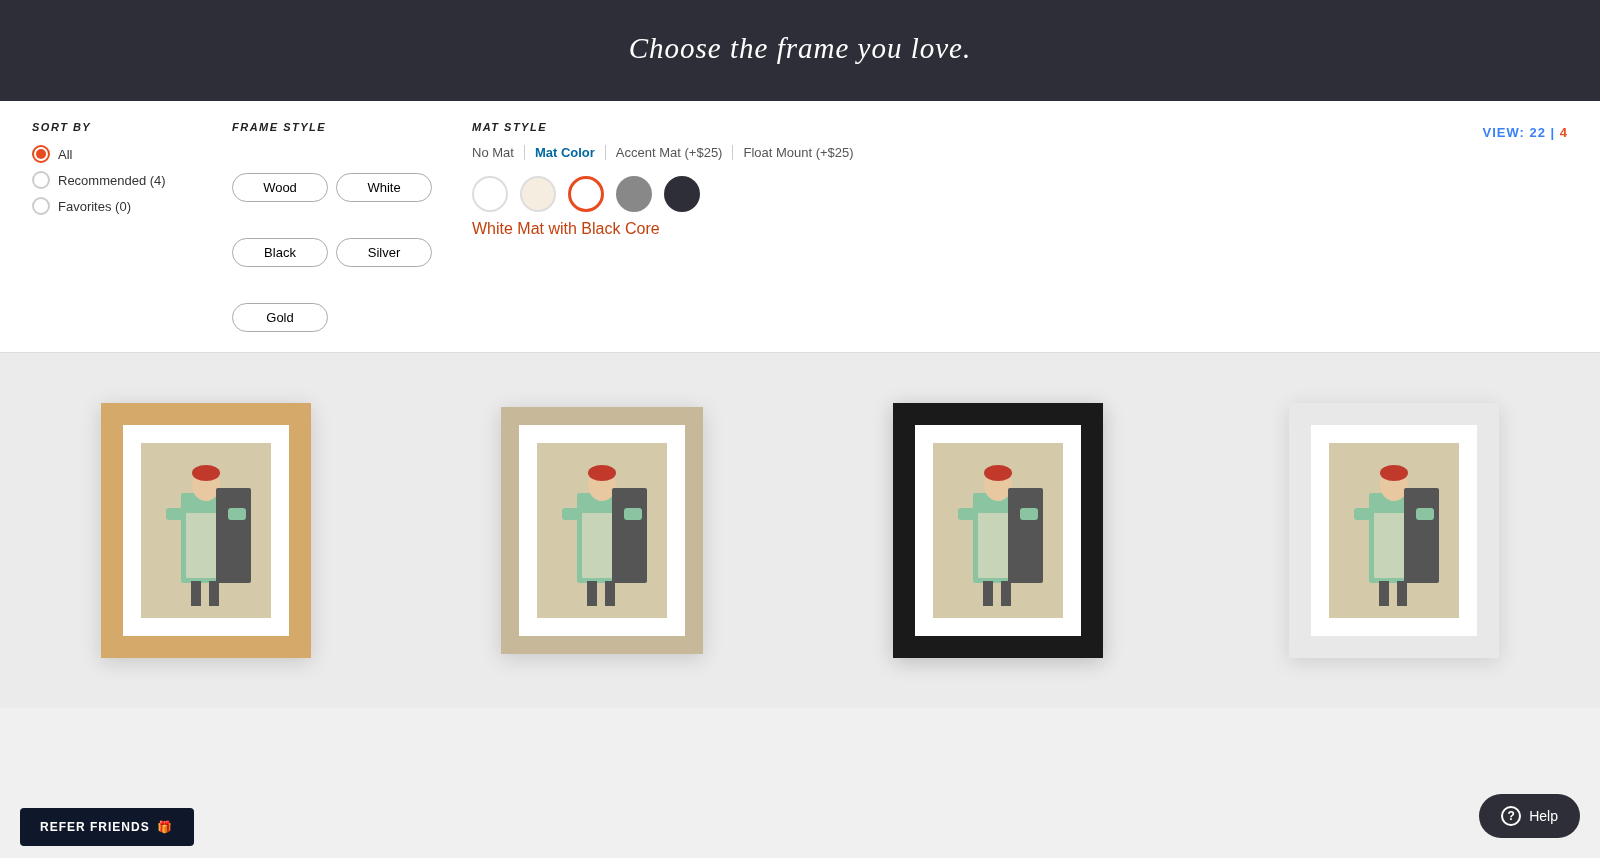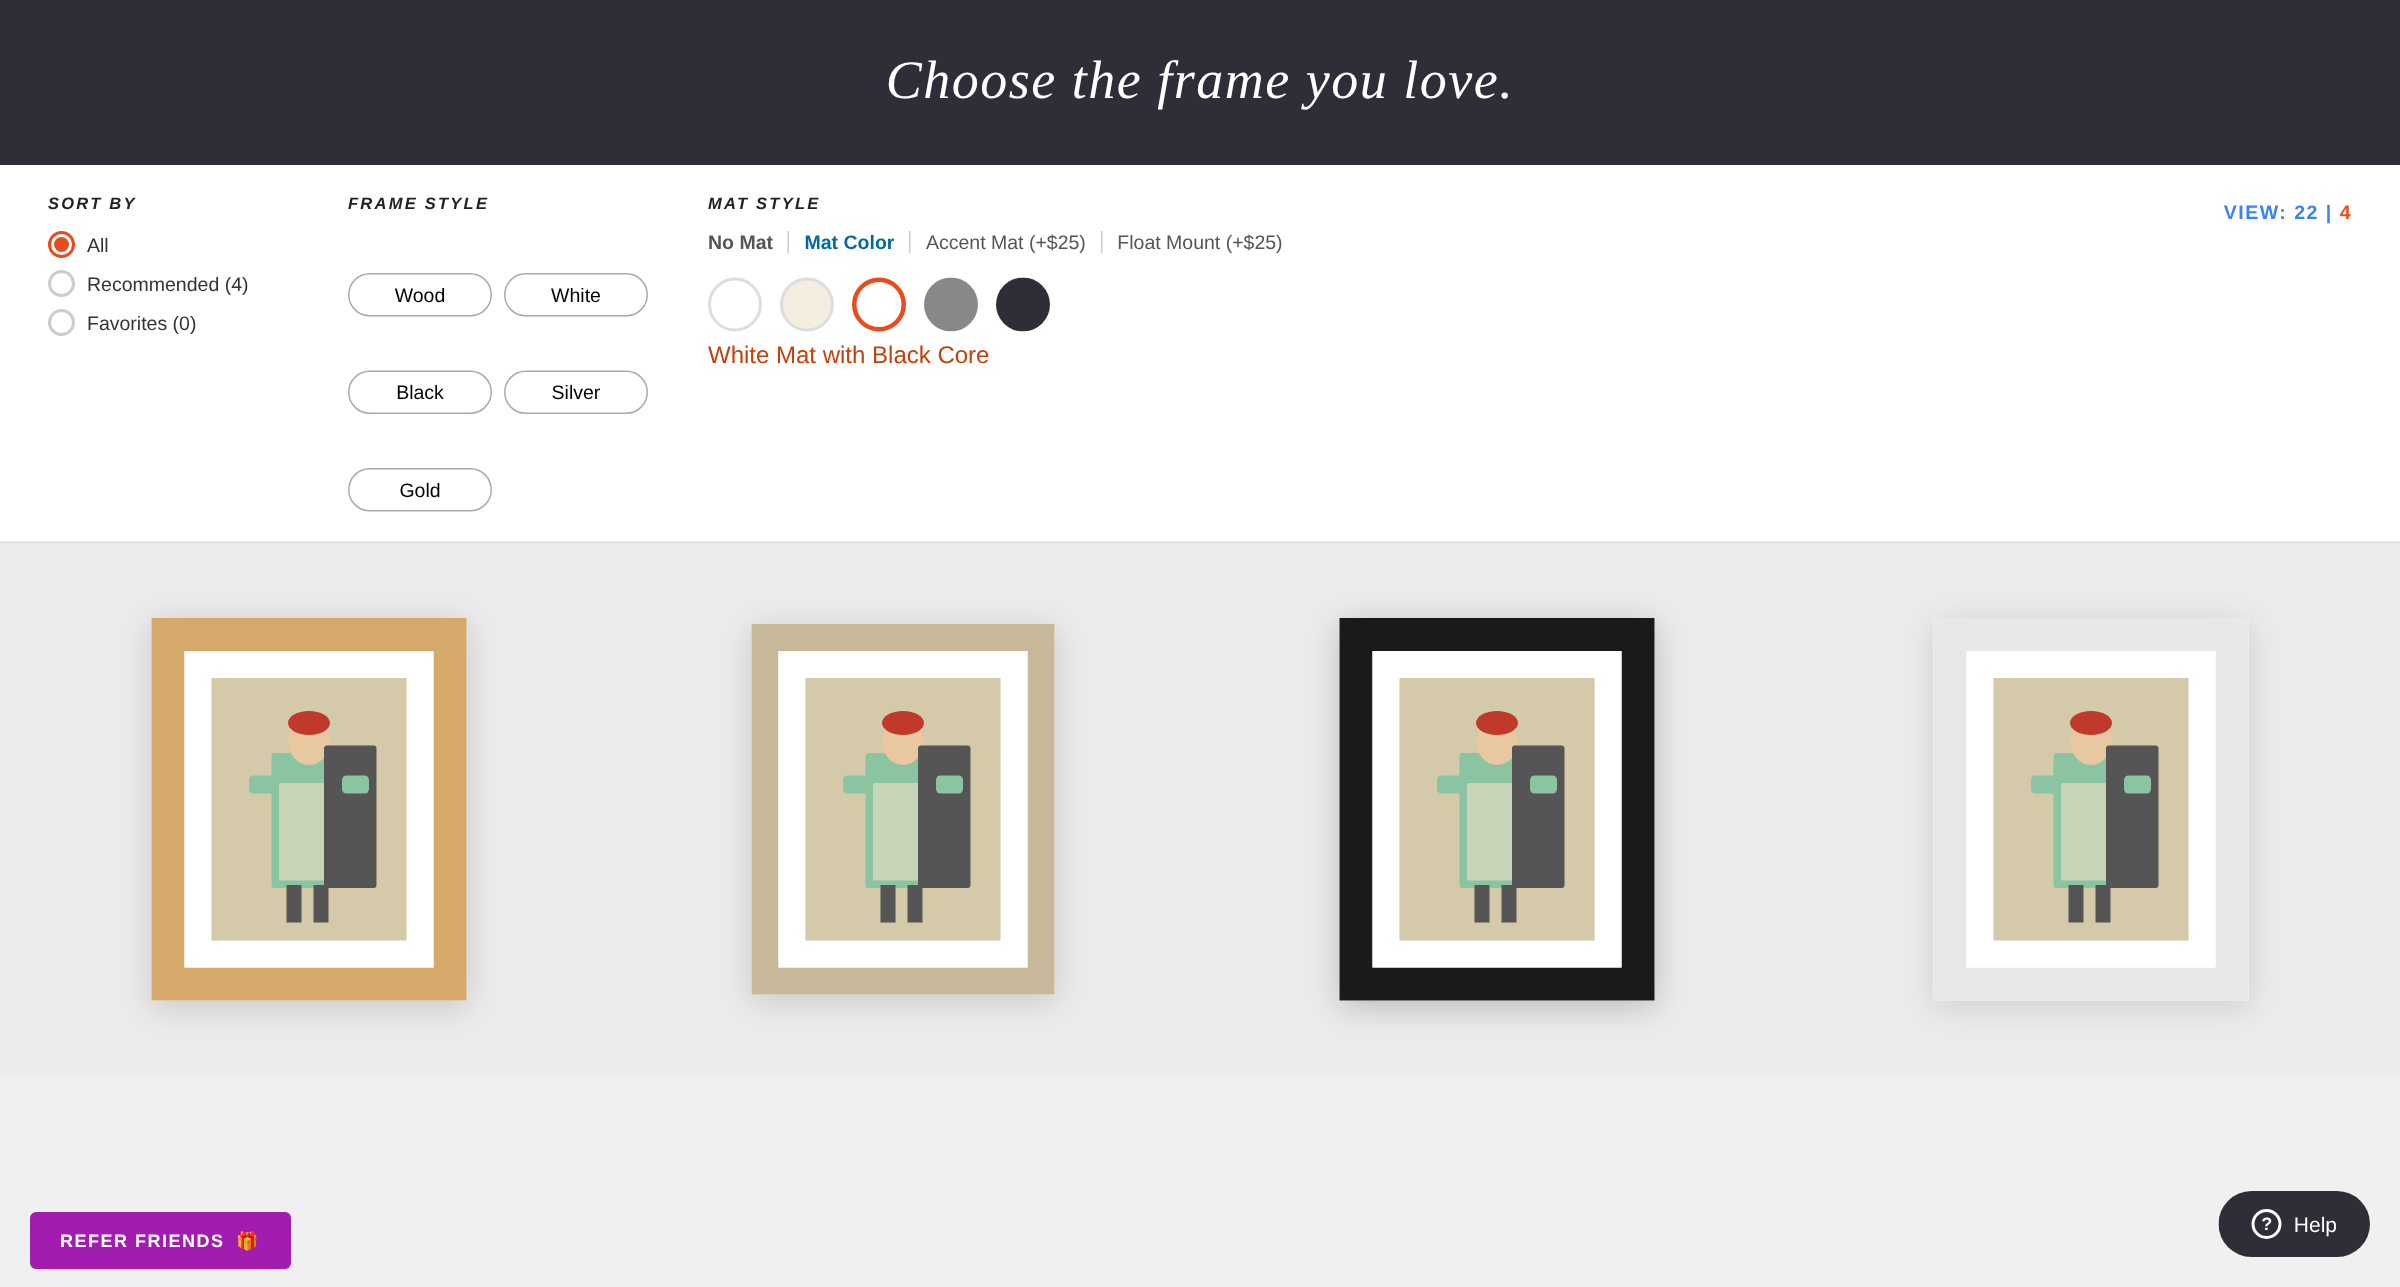--- a/index.html
+++ b/index.html
@@ -6,21 +6,21 @@
     body { font-family: 'Georgia', serif; background: #f0f0f0; color: #333; }
 
     
     .header {
       background: #2e2e38;
       text-align: center;
       padding: 32px 0 36px;
     }
     .header h1 {
       color: #fff;
-      font-size: 36px;
+      font-size: 29px;
       font-weight: 300;
       letter-spacing: 1px;
       font-style: italic;
     }
 
     
     .filter-bar {
       background: #fff;
       padding: 20px 32px;
       display: flex;
@@ -79,21 +79,21 @@
     .mat-style { flex: 1; }
     .mat-tabs { display: flex; align-items: center; gap: 0; margin-bottom: 16px; }
     .mat-tab {
       font-family: Arial, sans-serif;
       font-size: 13px;
       cursor: pointer;
       color: #555;
       padding: 0 10px;
       border-right: 1px solid #ccc;
     }
-    .mat-tab:first-child { padding-left: 0; font-weight: bold; }
+    .mat-tab:first-child { padding-left: 0; }
     .mat-tab:last-child { border-right: none; }
     .mat-tab.active { color: #0369a1; font-weight: 600; }
 
     .color-swatches { display: flex; align-items: center; gap: 12px; margin-bottom: 8px; }
     .swatch {
       width: 36px; height: 36px;
       border-radius: 50%;
       cursor: pointer;
       border: 2px solid transparent;
     }
@@ -182,21 +182,21 @@
 
     
     .bottom-bar {
       position: fixed;
       bottom: 0;
       left: 0;
       padding: 12px 20px;
       z-index: 100;
     }
     .refer-btn {
-      background: #a21caf;
+      background: #0f172a;
       color: #fff;
       border: none;
       padding: 12px 20px;
       font-family: Arial, sans-serif;
       font-size: 12px;
       font-weight: 700;
       letter-spacing: 1px;
       cursor: pointer;
       display: flex;
       align-items: center;

